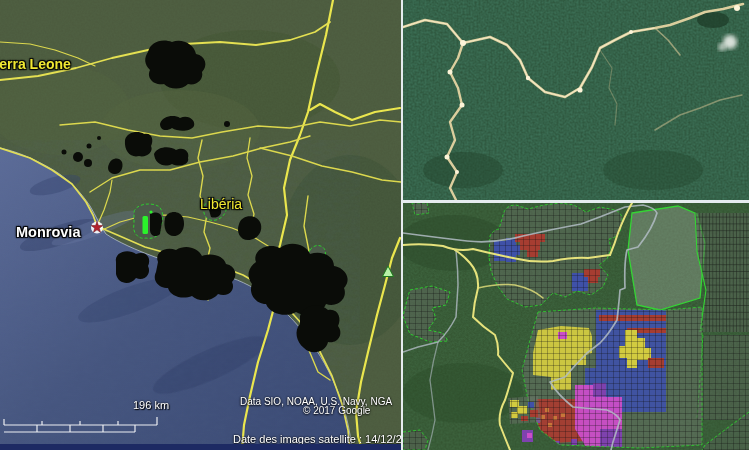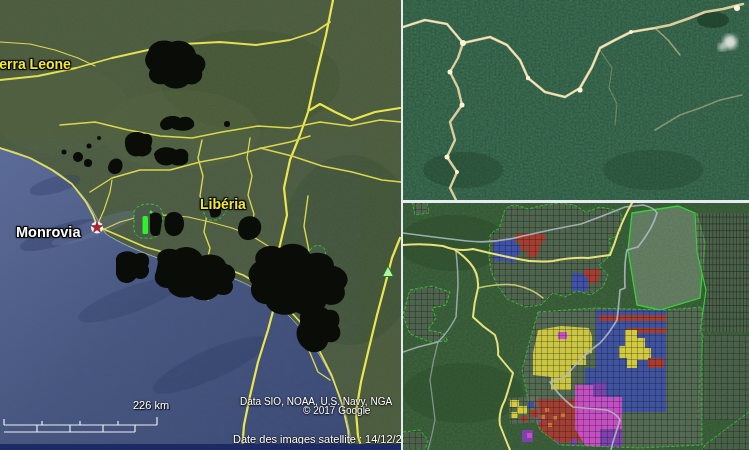--- a/index.html
+++ b/index.html
@@ -7,21 +7,21 @@
   .stage{position:relative;width:749px;height:450px;background:#e6ecef;overflow:hidden;
          font-family:"Liberation Sans",sans-serif;}
   .panel{position:absolute;overflow:hidden;}
   .panel svg{position:absolute;left:0;top:0;display:block;}
   .panel-left{left:0;top:0;width:401px;height:450px;background:#49573c;}
   .panel-topright{left:403px;top:0;width:346px;height:200px;background:#2b5037;}
   .panel-bottomright{left:403px;top:203px;width:346px;height:247px;background:#33522f;}
   .lbl{position:absolute;white-space:nowrap;pointer-events:none;
        text-shadow:1px 1px 1px #000,-1px 1px 1px #000,1px -1px 1px #000,-1px -1px 1px #000,0 0 3px #000;}
   .lbl-region{left:-14px;top:56px;font-size:14px;font-weight:700;color:#f0e832;}
-  .lbl-country{left:200px;top:196px;font-size:14px;font-weight:700;color:#f0e832;}
+  .lbl-country{left:200px;top:196px;font-size:14px;font-weight:400;color:#f0e832;}
   .lbl-city{left:16px;top:224px;font-size:14.5px;font-weight:700;color:#ffffff;text-align:right;}
   .scale-label{position:absolute;left:133px;top:399px;font-size:11px;color:#fff;white-space:nowrap;
        text-shadow:0 0 2px #000,1px 1px 1px #000;}
   .attr{position:absolute;white-space:nowrap;font-size:10px;color:#ffffff;
        text-shadow:0 0 2px rgba(0,0,0,.95),0 1px 2px rgba(0,0,0,.9);}
   .attr-1{left:257px;top:383px;}
   .attr-2{left:262px;top:394px;}
   .attr-3{left:303px;top:405px;}
   .attr-4{left:240px;top:396px;}
   .date-label{position:absolute;left:233px;top:433px;font-size:11px;color:#ffffff;white-space:nowrap;
@@ -140,21 +140,21 @@
         <path d="M37,425 L37,432"></path>
           <path d="M70,425 L70,432"></path>
           <path d="M103,425 L103,432"></path>
           <path d="M135,425 L135,432"></path>
       </g>
     </svg>
 
     <div class="lbl lbl-region">Sierra Leone</div>
     <div class="lbl lbl-country">Libéria</div>
     <div class="lbl lbl-city">Monrovia</div>
-    <div class="scale-label">226 km</div>
+    <div class="scale-label">196 km</div>
     <div class="attr attr-3">© 2017 Google</div>
     <div class="attr attr-4">Data SIO, NOAA, U.S. Navy, NGA</div>
     <div class="date-label">Date des images satellite : 14/12/2015</div>
     <div class="navy-strip"></div>
   </section>
 
   <section class="panel panel-topright">
     <svg width="346" height="200" viewBox="0 0 346 200">
       <defs>
         <filter id="tr-noise" x="0" y="0" width="100%" height="100%">

